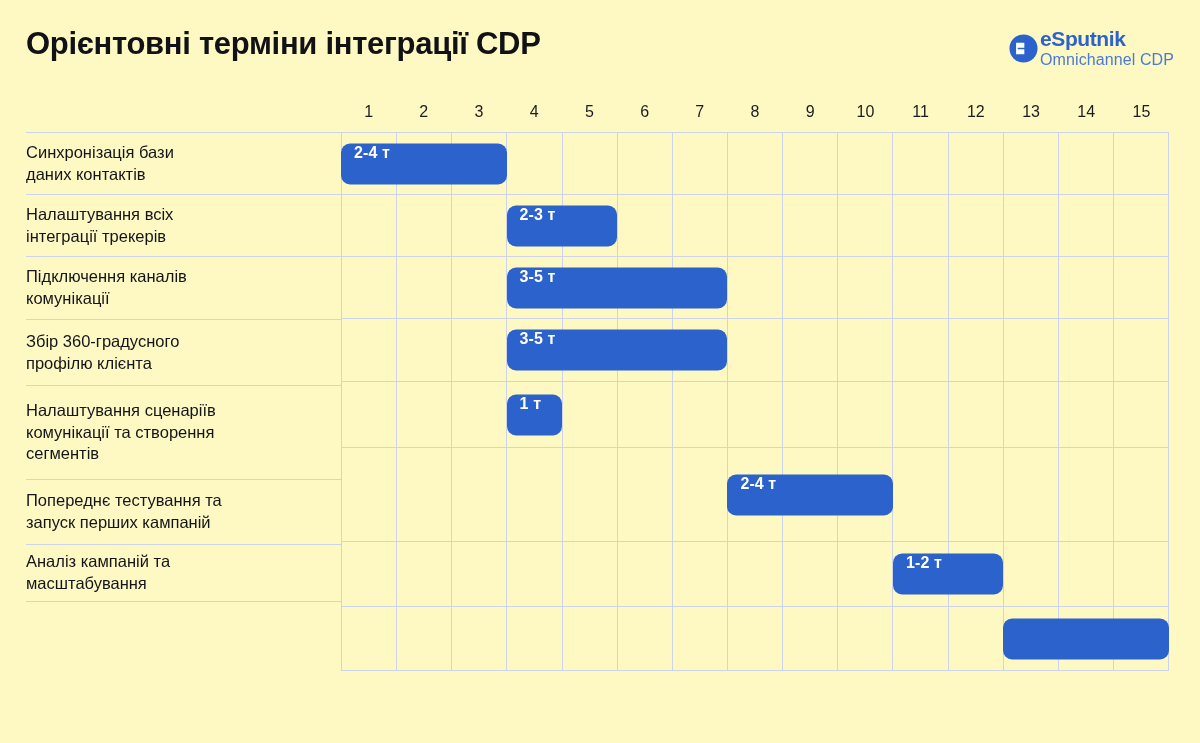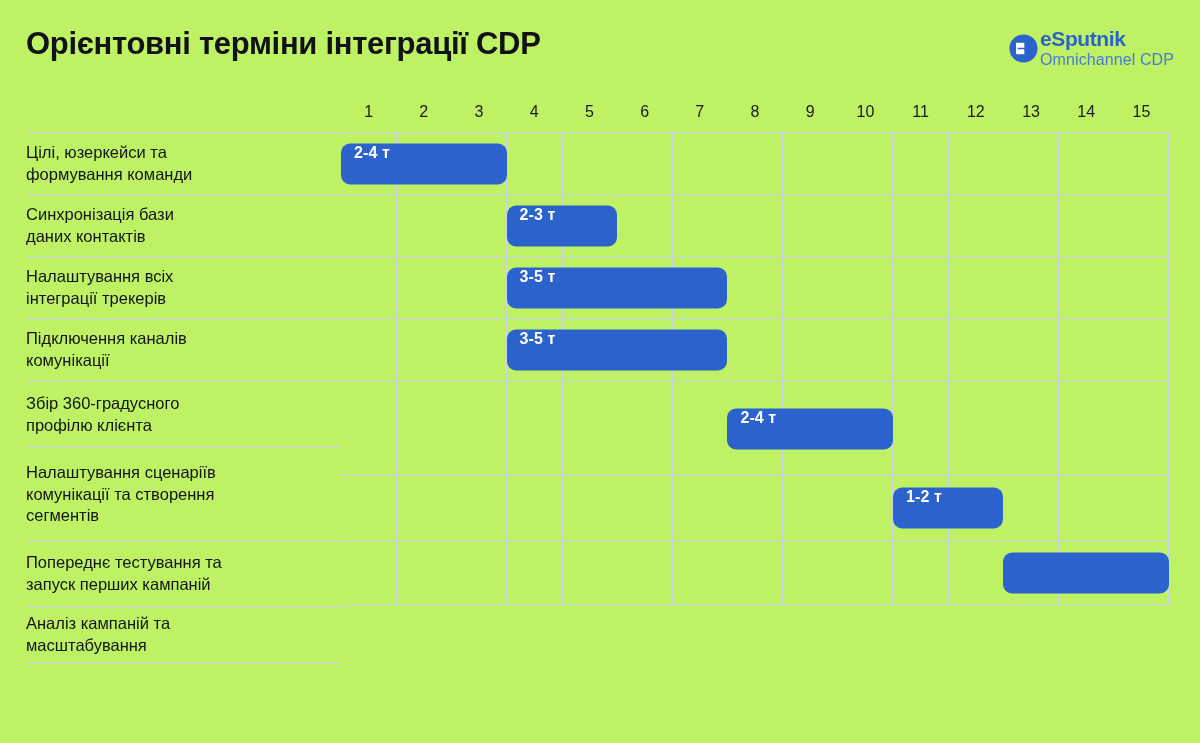--- a/index.html
+++ b/index.html
@@ -3,21 +3,21 @@
 <meta charset="utf-8">
 <style>
   * { box-sizing: border-box; margin: 0; padding: 0; }
   html, body {
     width: 1200px;
     height: 743px;
     background: #ffffff;
     font-family: "Liberation Sans", "DejaVu Sans", sans-serif;
     overflow: hidden;
   }
-  .page { position: relative; width: 1200px; height: 743px; background: #bef264; }
+  .page { position: relative; width: 1200px; height: 743px; background: #fef9c3; }
 
   
   .chart-title {
     position: absolute;
     left: 26px; top: 26px;
     font-size: 31px;
     font-weight: 700;
     letter-spacing: -0.3px;
     color: #111216;
     white-space: nowrap;
@@ -185,26 +185,20 @@
           <div class="tick">13</div>
           <div class="tick">14</div>
           <div class="tick">15</div>
         </div>
     </div>
 
     <div class="grid-body">
       <div class="labels-col" id="labels-col">
           <div class="row" style="height: 62px;">
             <div class="row-label">
-              <div>Цілі, юзеркейси та</div>
-              <div>формування команди</div>
-            </div>
-          </div>
-          <div class="row" style="height: 62px;">
-            <div class="row-label">
               <div>Синхронізація бази</div>
               <div>даних контактів</div>
             </div>
           </div>
           <div class="row" style="height: 62px;">
             <div class="row-label">
               <div>Налаштування всіх</div>
               <div>інтеграції трекерів</div>
             </div>
           </div>
@@ -322,20 +316,42 @@
               <div class="vcell"></div>
               <div class="vcell"></div>
               <div class="vcell"></div>
               <div class="vcell"></div>
               <div class="vcell"></div>
             </div>
             <div class="bar" style="left: 20%; width: 26.6667%;">
               <span>3-5 т</span>
             </div>
           </div>
+          <div class="plot-row" style="height: 66px;">
+            <div class="vlines">
+              <div class="vcell"></div>
+              <div class="vcell"></div>
+              <div class="vcell"></div>
+              <div class="vcell"></div>
+              <div class="vcell"></div>
+              <div class="vcell"></div>
+              <div class="vcell"></div>
+              <div class="vcell"></div>
+              <div class="vcell"></div>
+              <div class="vcell"></div>
+              <div class="vcell"></div>
+              <div class="vcell"></div>
+              <div class="vcell"></div>
+              <div class="vcell"></div>
+              <div class="vcell"></div>
+            </div>
+            <div class="bar" style="left: 20%; width: 6.66667%;">
+              <span>1 т</span>
+            </div>
+          </div>
           <div class="plot-row" style="height: 94px;">
             <div class="vlines">
               <div class="vcell"></div>
               <div class="vcell"></div>
               <div class="vcell"></div>
               <div class="vcell"></div>
               <div class="vcell"></div>
               <div class="vcell"></div>
               <div class="vcell"></div>
               <div class="vcell"></div>

